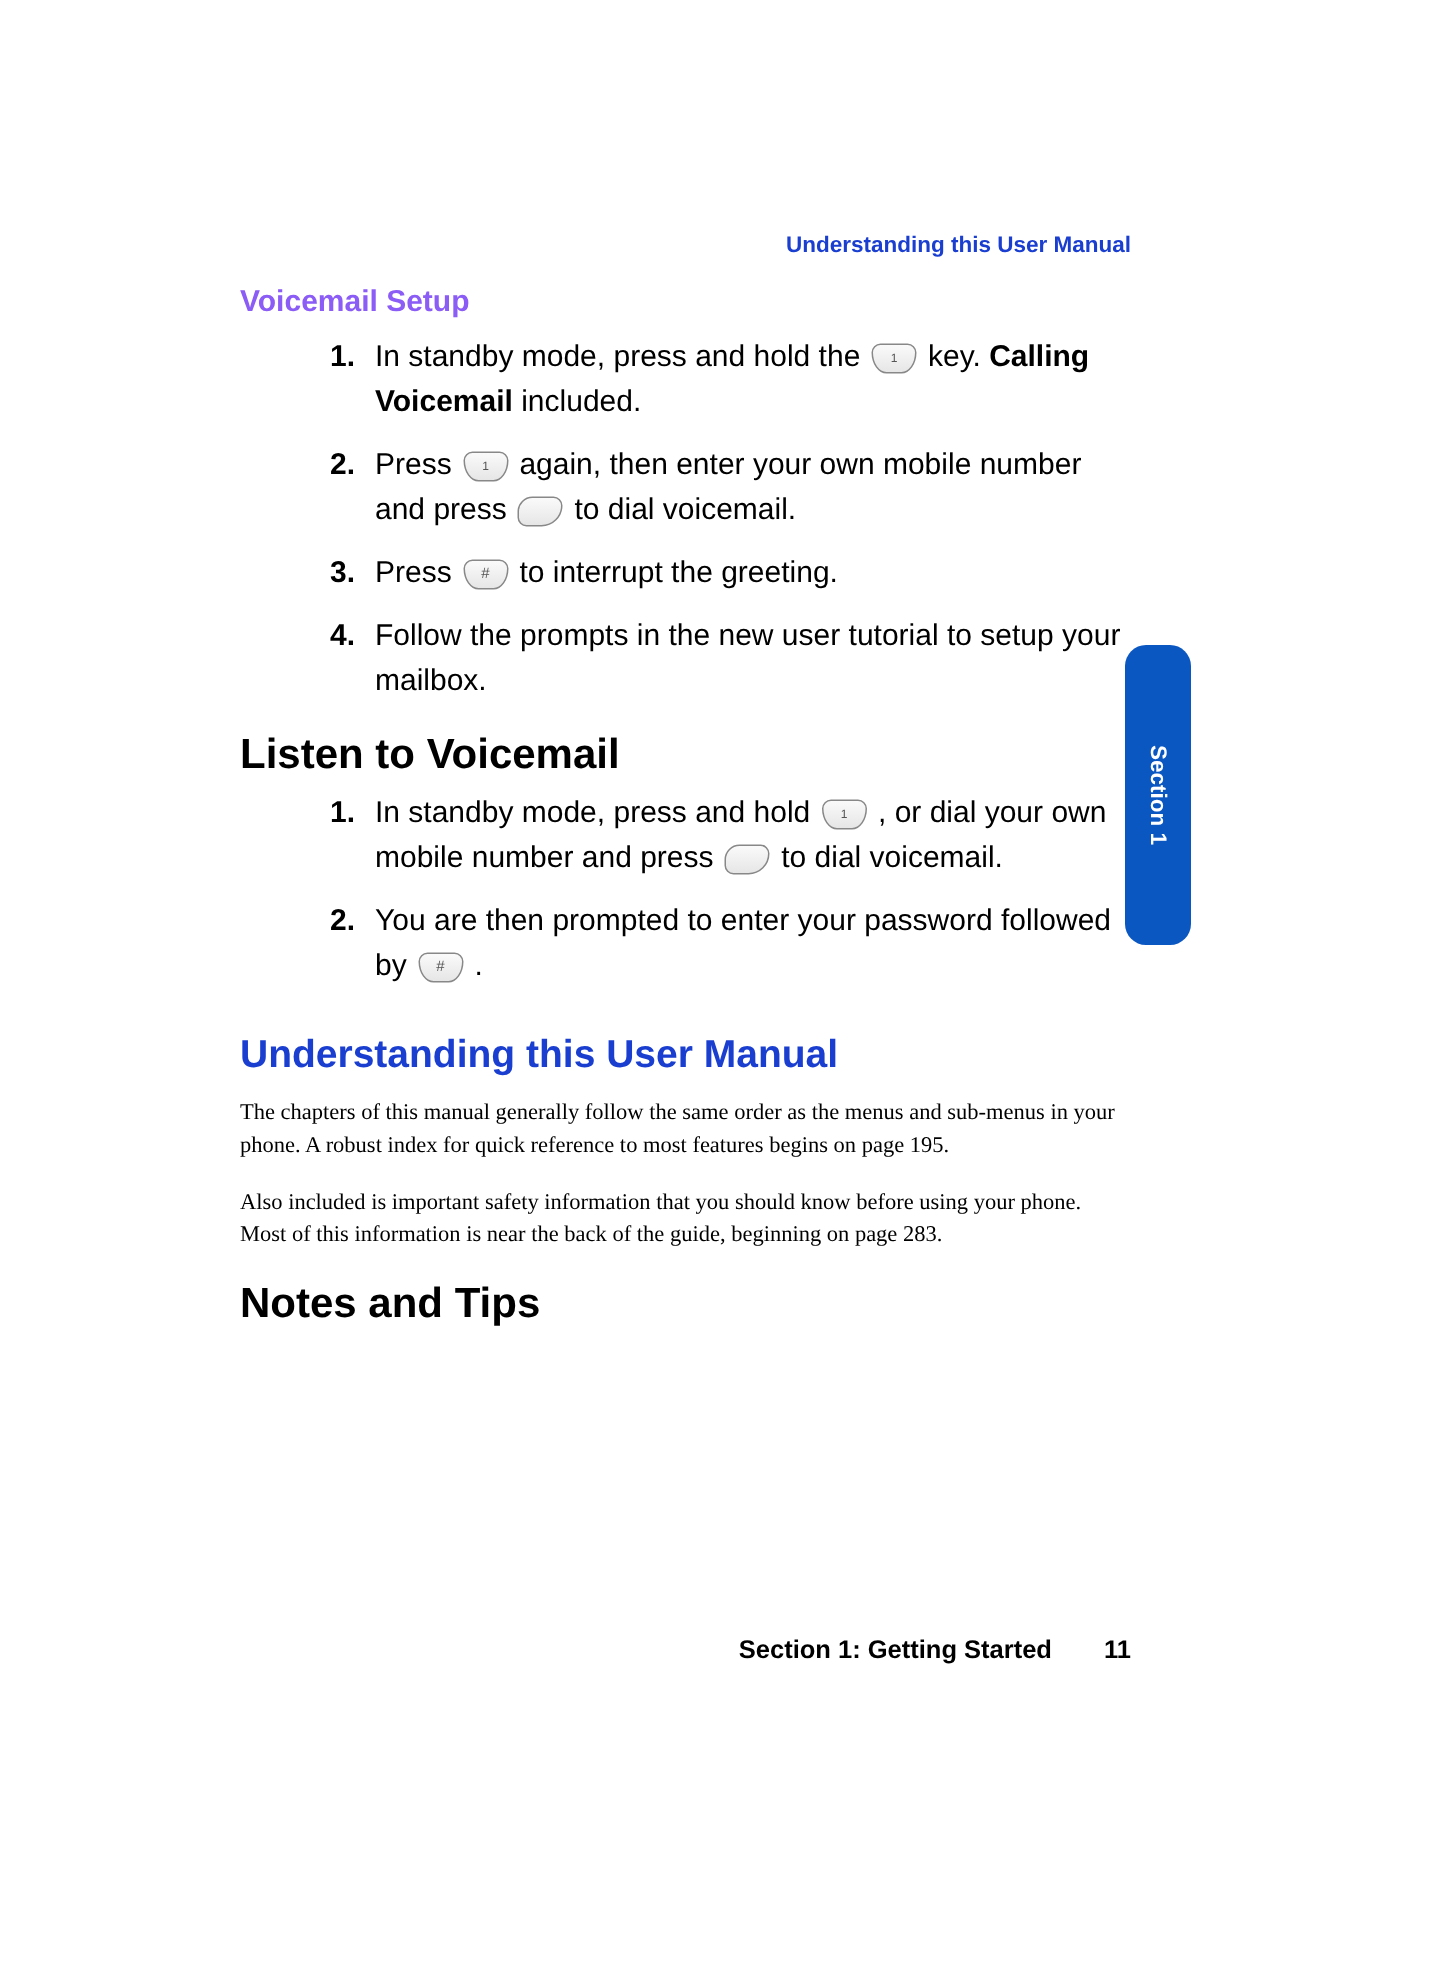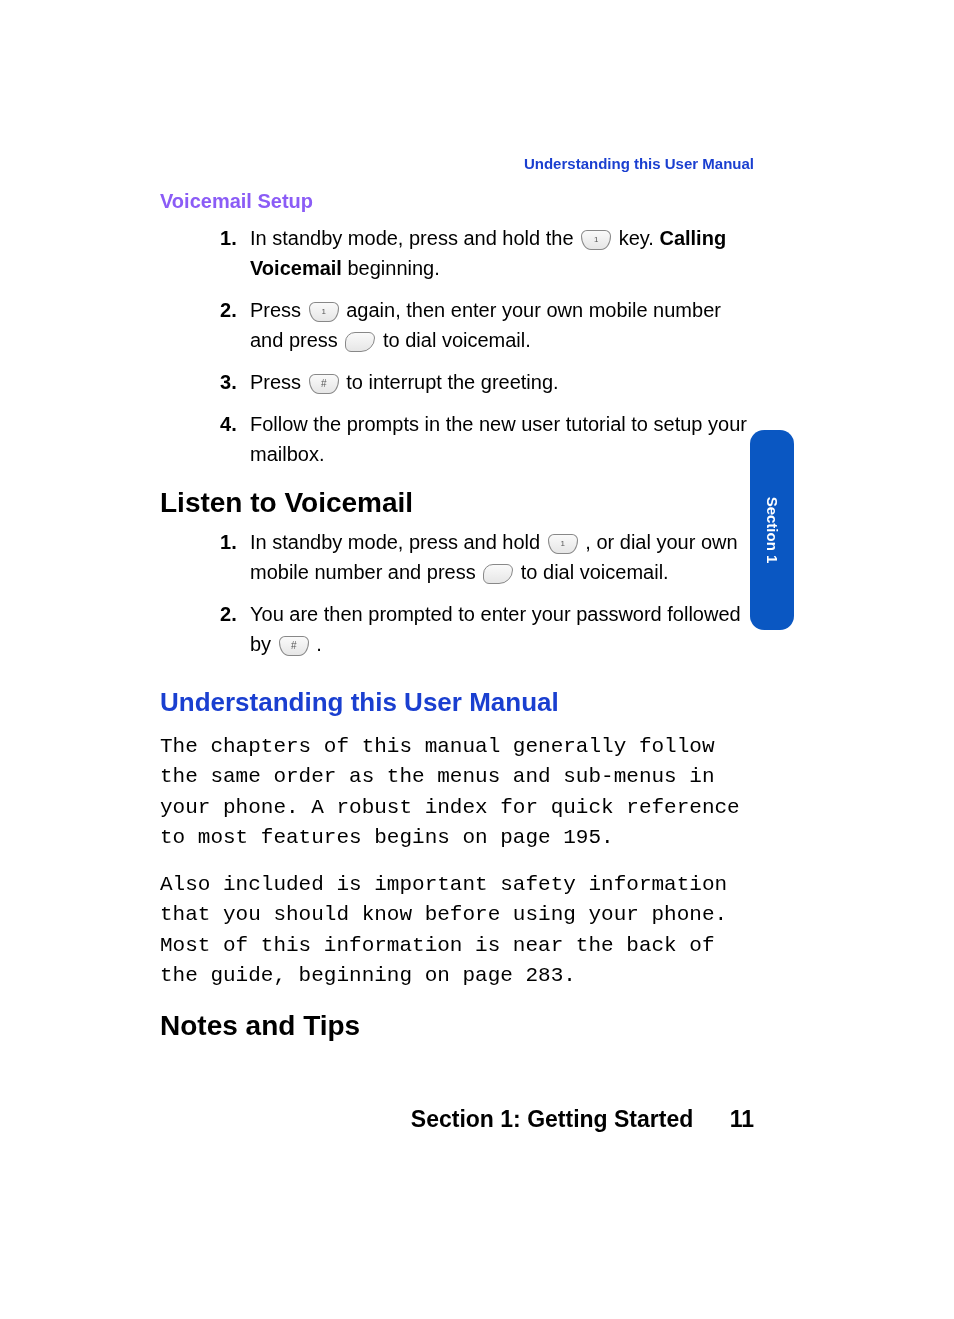--- a/index.html
+++ b/index.html
@@ -63,22 +63,22 @@
   }
   ol.steps > li::before {
     content: counter(step) ".";
     font-weight: bold;
     position: absolute;
     left: -30px;
     top: 0;
   }
   .bold { font-weight: bold; }
   .body-serif {
-    font-family: Liberation Mono, monospace;
-    font-size: 21px;
+    font-family: Liberation Serif, serif;
+    font-size: 15px;
     line-height: 1.45;
     margin: 0 0 16px 0;
   }
   .key-icon {
     display: inline-block;
     vertical-align: middle;
     width: 30px;
     height: 20px;
     border: 1px solid #888;
     border-radius: 6px 6px 10px 10px / 6px 6px 14px 14px;
@@ -109,44 +109,44 @@
     transform: translate(-50%,-50%) rotate(90deg);
     transform-origin: center;
     color: #fff;
     font-weight: bold;
     font-size: 15px;
     white-space: nowrap;
     font-family: Arial, Helvetica, sans-serif;
   }
   .footer {
     position: absolute;
-    bottom: 186px;
+    bottom: 209px;
     right: 200px;
     font-weight: bold;
-    font-size: 23px;
+    font-size: 17px;
     font-family: Arial, Helvetica, sans-serif;
   }
   .footer .pn { margin-left: 30px; }
 </style>
 </head>
 <body>
 
 <div class="page">
 
   <div class="running-head">Understanding this User Manual</div>
 
   <div class="h-blue">Voicemail Setup</div>
 
   <ol class="steps">
     <li>
       <span>In standby mode, press and hold the </span>
       <span class="key-icon">1</span>
       <span> key. </span>
       <span class="bold">Calling Voicemail</span>
-      <span> beginning.</span>
+      <span> included.</span>
     </li>
     <li>
       <span>Press </span>
       <span class="key-icon">1</span>
       <span> again, then enter your own mobile number and press </span>
       <span class="key-icon send"></span>
       <span> to dial voicemail.</span>
     </li>
     <li>
       <span>Press </span>

